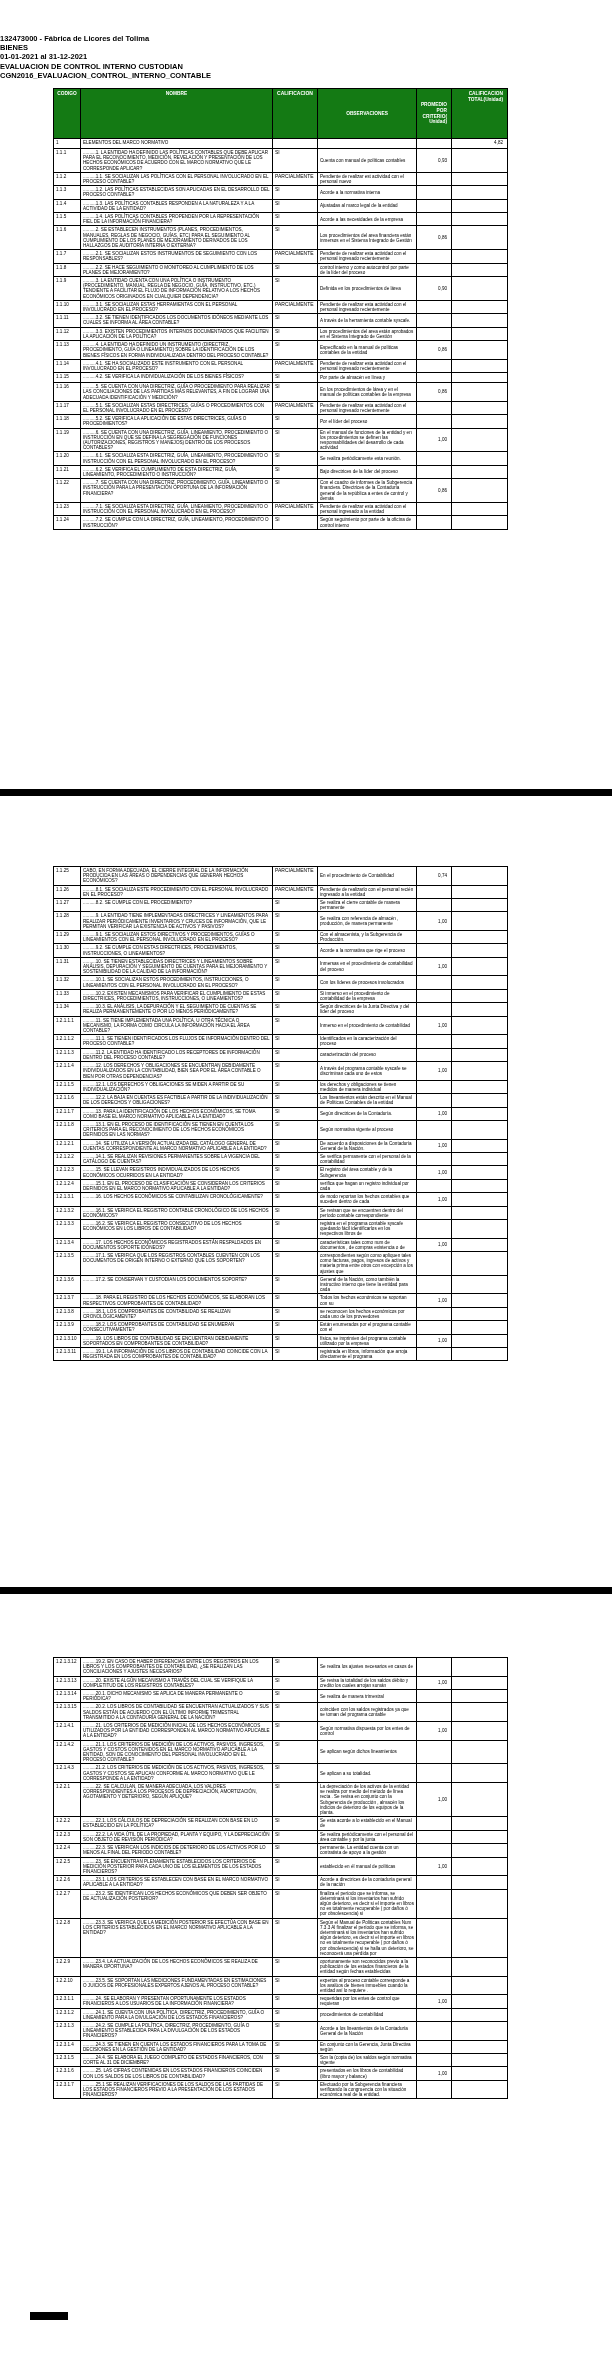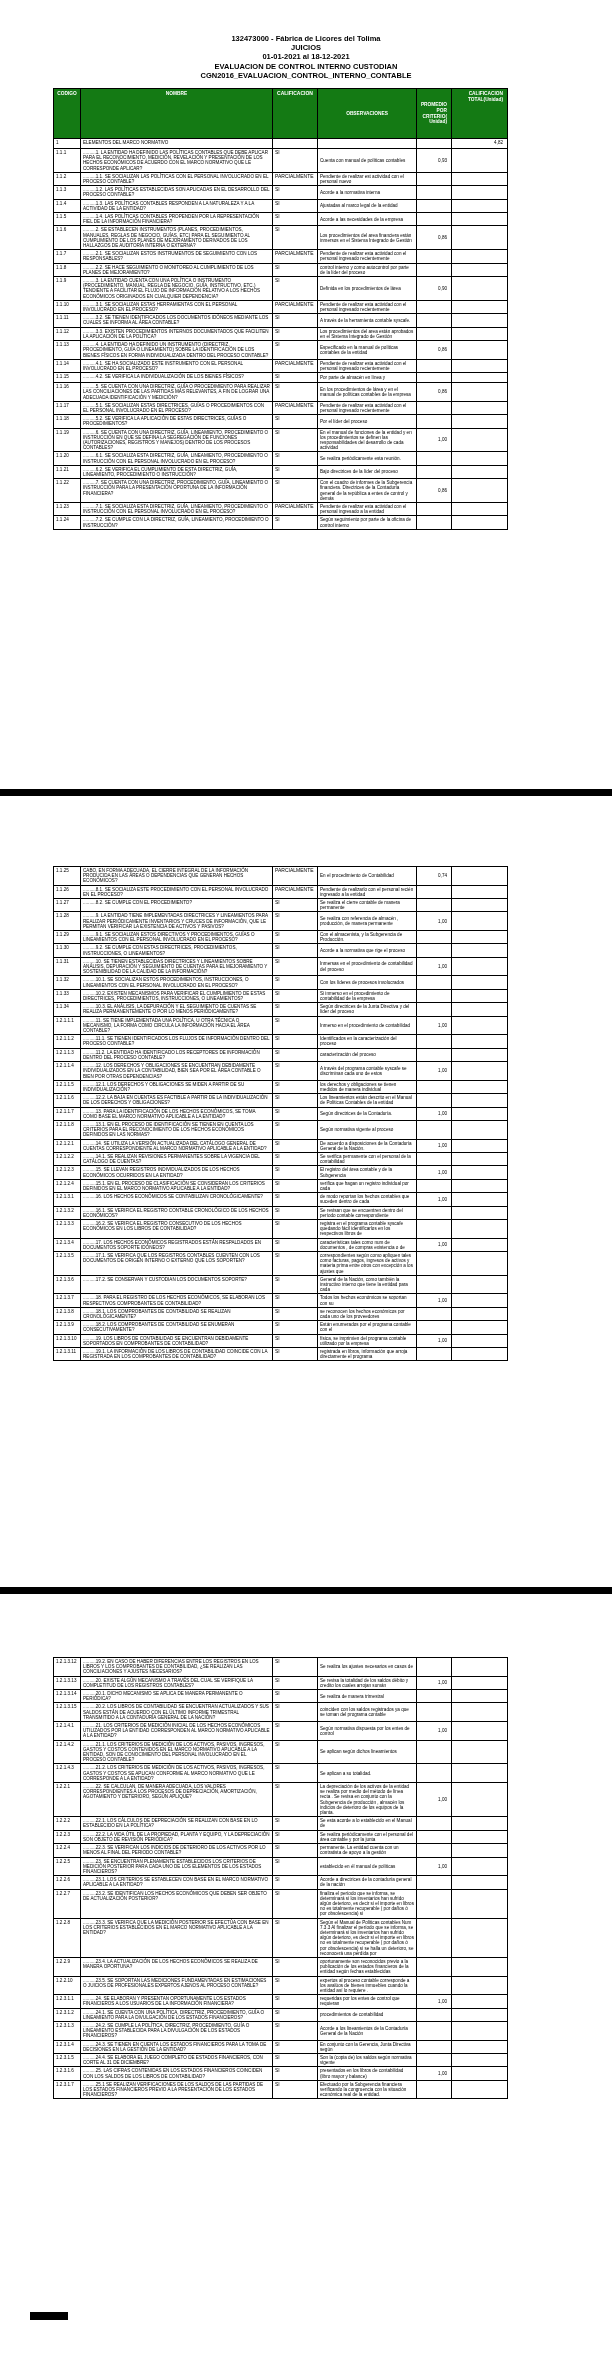--- a/index.html
+++ b/index.html
@@ -3,21 +3,21 @@
 <meta charset="utf-8">
 <style>
   * { box-sizing: border-box; margin: 0; padding: 0; }
   html,body { background: #ffffff; }
   body {
     width: 612px; height: 2376px; position: relative;
     font-family: "Liberation Sans", sans-serif; color: #000;
   }
   .titles {
     position: absolute; top: 34px; left: 0; width: 612px;
-    text-align: center; font-weight: bold; font-size: 7.5px; line-height: 9.2px;
+    font-weight: bold; font-size: 7.5px; line-height: 9.2px;
   }
   .tablewrap {
     position: absolute; left: 53px; width: 455px;
     border-left: 1px solid #000; border-top: 1px solid #000;
     background: #fff;
   }
   .thead { display: flex; color: #fff; font-weight: bold; }
   .th {
     border-right: 1px solid #000; border-bottom: 1px solid #000;
     display: flex; align-items: center; justify-content: center;
@@ -41,22 +41,22 @@
   .sep  { position: absolute; left: 0; width: 612px; height: 7px; background: #000; }
   .sep-frag { position: absolute; background: #000; }
 </style>
 </head>
 <body>
 
 <div class="page">
 
   <div class="titles">
     <div>132473000 - Fábrica de Licores del Tolima</div>
-    <div>JUICIOS</div>
-    <div>01-01-2021 al 18-12-2021</div>
+    <div>BIENES</div>
+    <div>01-01-2021 al 31-12-2021</div>
     <div>EVALUACION DE CONTROL INTERNO CUSTODIAN</div>
     <div>CGN2016_EVALUACION_CONTROL_INTERNO_CONTABLE</div>
   </div>
 
   <div class="tablewrap" style="top:88px">
     <div class="thead" style="background: rgb(20, 122, 20); color: rgb(255, 255, 255);">
       <div class="th c-code">CODIGO</div>
       <div class="th c-nom">NOMBRE</div>
       <div class="th c-cal">CALIFICACION</div>
       <div class="th c-obs">OBSERVACIONES</div>

